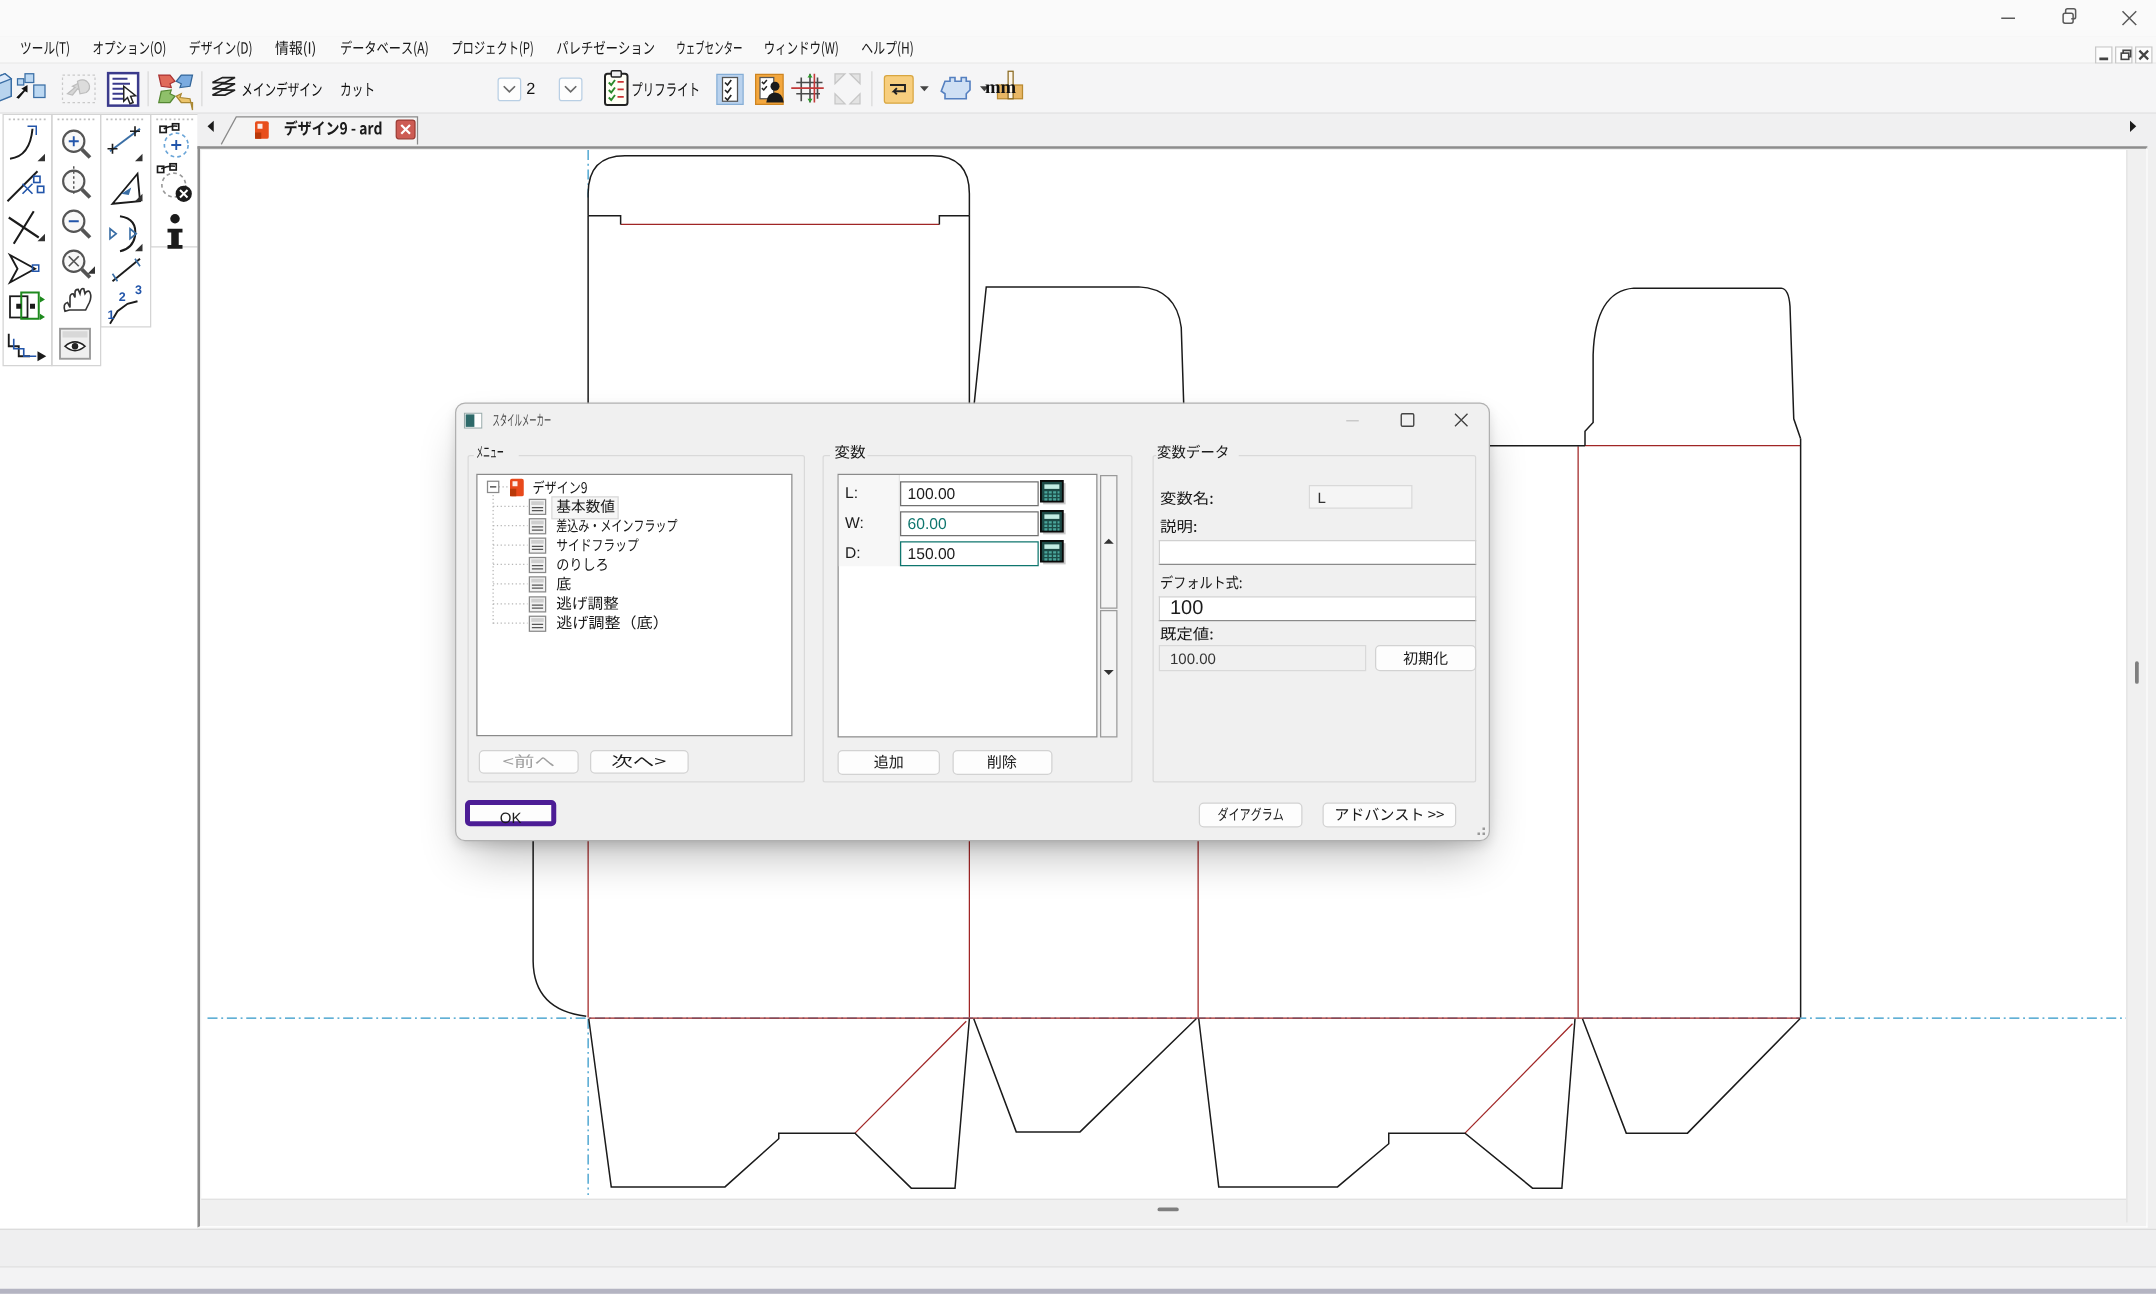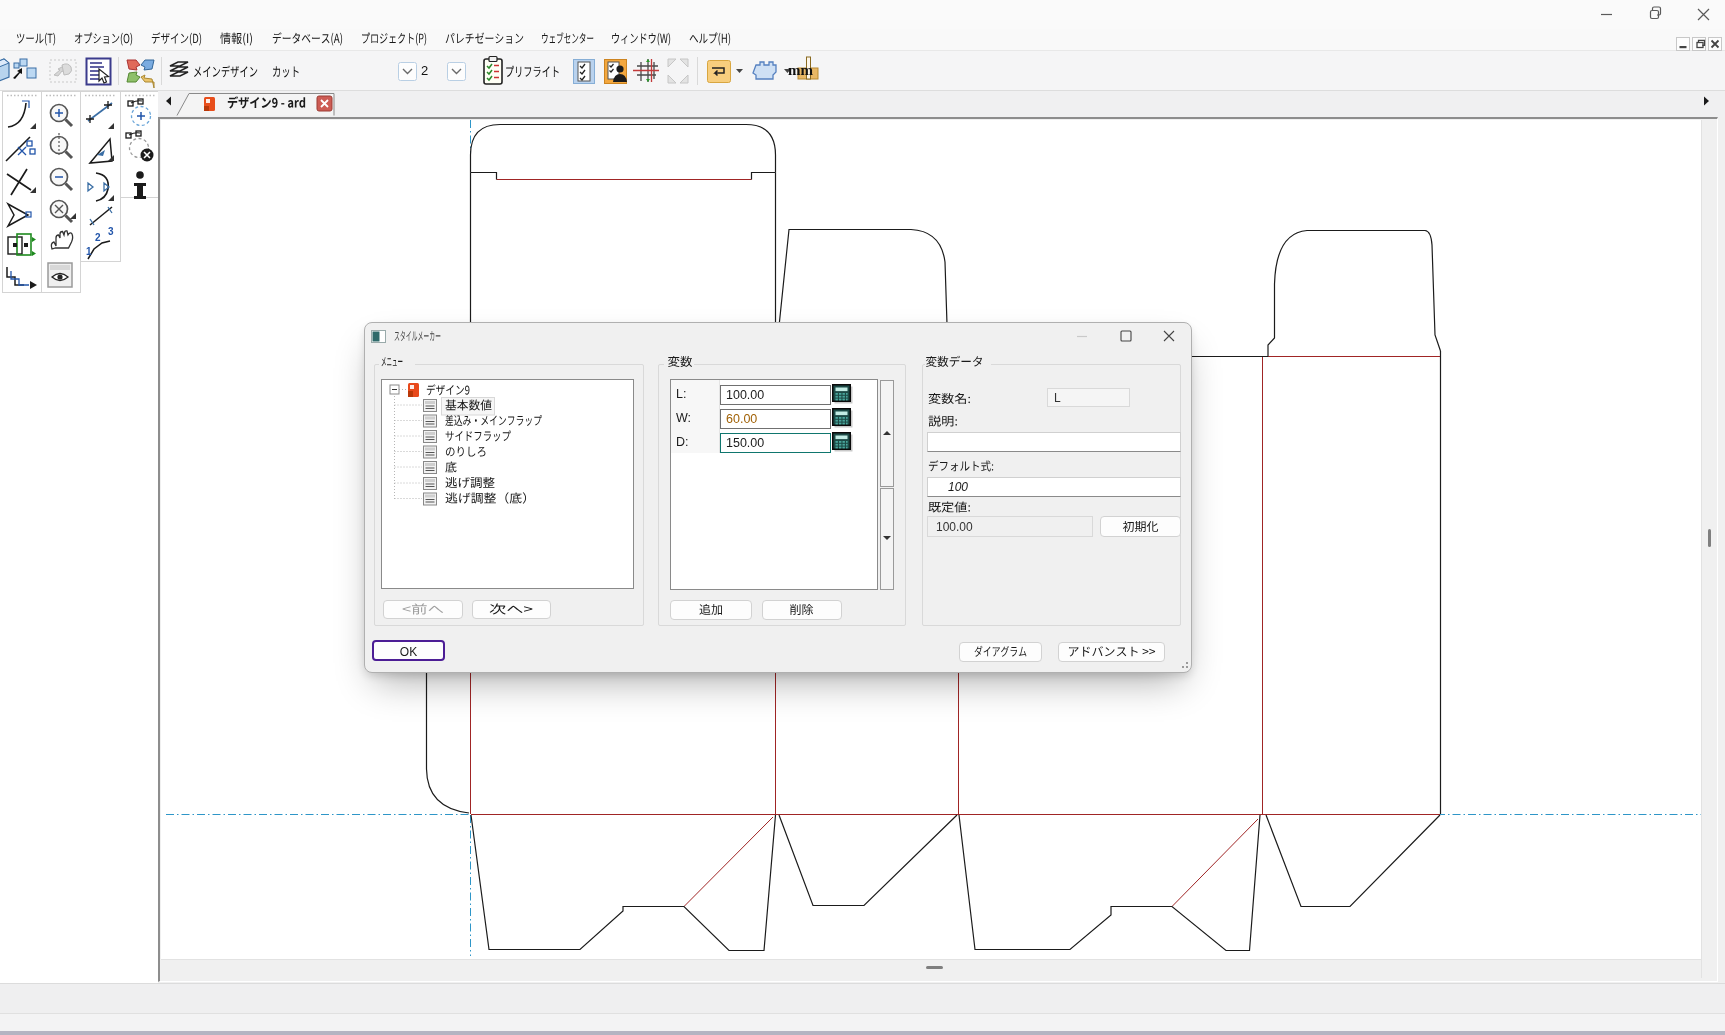--- a/index.html
+++ b/index.html
@@ -367,29 +367,29 @@
         <line x1="2.5" y1="9.5" x2="11.5" y2="9.5" stroke="#555"></line>
       </g>
   </g>
 
   <rect x="61.5" y="18.5" width="53" height="17.5" fill="#f6f6f6" stroke="#d8d8d8"></rect>
 </svg>
 <div id="tree" class="abs" style="left:0;top:0;"></div>
 
 <div class="abs" style="left:383px;top:600px;width:80px;height:19px;background:#fdfdfd;border:1px solid #d2d2d2;border-radius:4px;"></div>
 <div class="abs" style="left:472px;top:600px;width:78.5px;height:19px;background:#fdfdfd;border:1px solid #d2d2d2;border-radius:4px;"></div>
-<div class="abs" style="left:372px;top:640px;width:73px;height:21px;background:#fdfdfd;border:2px solid #4c1d95;border-radius:4px;font-size:12px;color:#1b1b1b;text-align:center;line-height:20px;">OK</div>
+<div class="abs" style="left:372px;top:640px;width:73px;height:21px;background:#fdfdfd;border:4px solid #4c1d95;border-radius:4px;font-size:12px;color:#1b1b1b;text-align:center;line-height:20px;">OK</div>
 
 <div class="abs" style="left:670px;top:379px;width:208px;height:211px;background:#fff;border:1px solid #8a8a8a;"></div>
 <div class="abs" style="left:671px;top:380px;width:49px;height:73px;background:#f7f7f7;border-right:1px solid #e4e4e4;"></div>
 <div class="abs" style="left:676px;top:387px;font-size:12.5px;color:#1b1b1b;">L:</div>
 <div class="abs" style="left:676px;top:411px;font-size:12.5px;color:#1b1b1b;">W:</div>
 <div class="abs" style="left:676px;top:435px;font-size:12.5px;color:#1b1b1b;">D:</div>
 <div class="abs" style="left:720px;top:384.5px;width:111px;height:20px;background:#fff;border:1px solid #707070;font-size:12.5px;color:#1b1b1b;padding:2px 0 0 5px;">100.00</div>
-<div class="abs" style="left:720px;top:408.5px;width:111px;height:20px;background:#fff;border:1px solid #707070;font-size:12.5px;color:#a16207;padding:2px 0 0 5px;">60.00</div>
+<div class="abs" style="left:720px;top:408.5px;width:111px;height:20px;background:#fff;border:1px solid #707070;font-size:12.5px;color:#0f766e;padding:2px 0 0 5px;">60.00</div>
 <div class="abs" style="left:720px;top:432.5px;width:111px;height:20px;background:#fff;border:1px solid #0f766e;font-size:12.5px;color:#1b1b1b;padding:2px 0 0 5px;">150.00</div>
 <svg class="abs" style="left:832px;top:384px;" width="21" height="20" viewBox="0 0 21 20">
     <rect x="2.5" y="2.5" width="18" height="17" fill="#c9c9c9"></rect>
     <rect x="0.75" y="0.75" width="17.5" height="16.5" fill="#1c4a46" stroke="#0a0a0a" stroke-width="1.5"></rect>
     <rect x="3.5" y="3.5" width="12" height="3.6" fill="#c2ece4"></rect>
     <g fill="#49a59b">
       <rect x="3.5" y="9" width="2.4" height="1.8"></rect>
       <rect x="7" y="9" width="2.4" height="1.8"></rect>
       <rect x="10.5" y="9" width="2.4" height="1.8"></rect>
       <rect x="14" y="9" width="1.6" height="1.8"></rect>
@@ -449,21 +449,21 @@
   </svg>
 <svg class="abs" style="left:880px;top:533px;" width="14" height="10">
     <path d="M3,3 l4,4 l4,-4 z" fill="#333"></path>
   </svg>
 
 <div class="abs" style="left:670px;top:600px;width:82px;height:19.5px;background:#fdfdfd;border:1px solid #d2d2d2;border-radius:4px;"></div>
 <div class="abs" style="left:762px;top:600px;width:79.5px;height:19.5px;background:#fdfdfd;border:1px solid #d2d2d2;border-radius:4px;"></div>
 
 <div class="abs" style="left:1047px;top:388px;width:83px;height:19px;background:#f5f5f5;border:1px solid #d9d9d9;font-size:12px;color:#333;padding-left:6px;line-height:18px;">L</div>
 <div class="abs" style="left:927px;top:432px;width:254px;height:20px;background:#fff;border:1px solid #d0d0d0;border-bottom:1.5px solid #8a8a8a;"></div>
-<div class="abs" style="left:927px;top:477px;width:254px;height:20px;background:#fff;border:1px solid #d0d0d0;border-bottom:1.5px solid #8a8a8a;font-size:12px;color:#1b1b1b;padding-left:20px;line-height:18px;font-style:italic;">100</div>
+<div class="abs" style="left:927px;top:477px;width:254px;height:20px;background:#fff;border:1px solid #d0d0d0;border-bottom:1.5px solid #8a8a8a;font-size:16px;color:#1b1b1b;padding-left:8px;line-height:18px;">100</div>
 <div class="abs" style="left:927px;top:516px;width:166px;height:21px;background:#f0f0f0;border:1px solid #d9d9d9;font-size:12px;color:#333;padding-left:8px;line-height:20px;">100.00</div>
 <div class="abs" style="left:1100px;top:516px;width:81px;height:21px;background:#fdfdfd;border:1px solid #d2d2d2;border-radius:4px;"></div>
 
 <div class="abs" style="left:959px;top:642px;width:83px;height:19.5px;background:#fdfdfd;border:1px solid #d2d2d2;border-radius:4px;"></div>
 <div class="abs" style="left:1058px;top:642px;width:107px;height:19.5px;background:#fdfdfd;border:1px solid #d2d2d2;border-radius:4px;"></div>
 
 <svg class="abs" style="left:1180px;top:660px;" width="9" height="9">
     <g fill="#9a9a9a">
       <rect x="6" y="6" width="2" height="2"></rect>
       <rect x="6" y="2" width="2" height="2"></rect>

